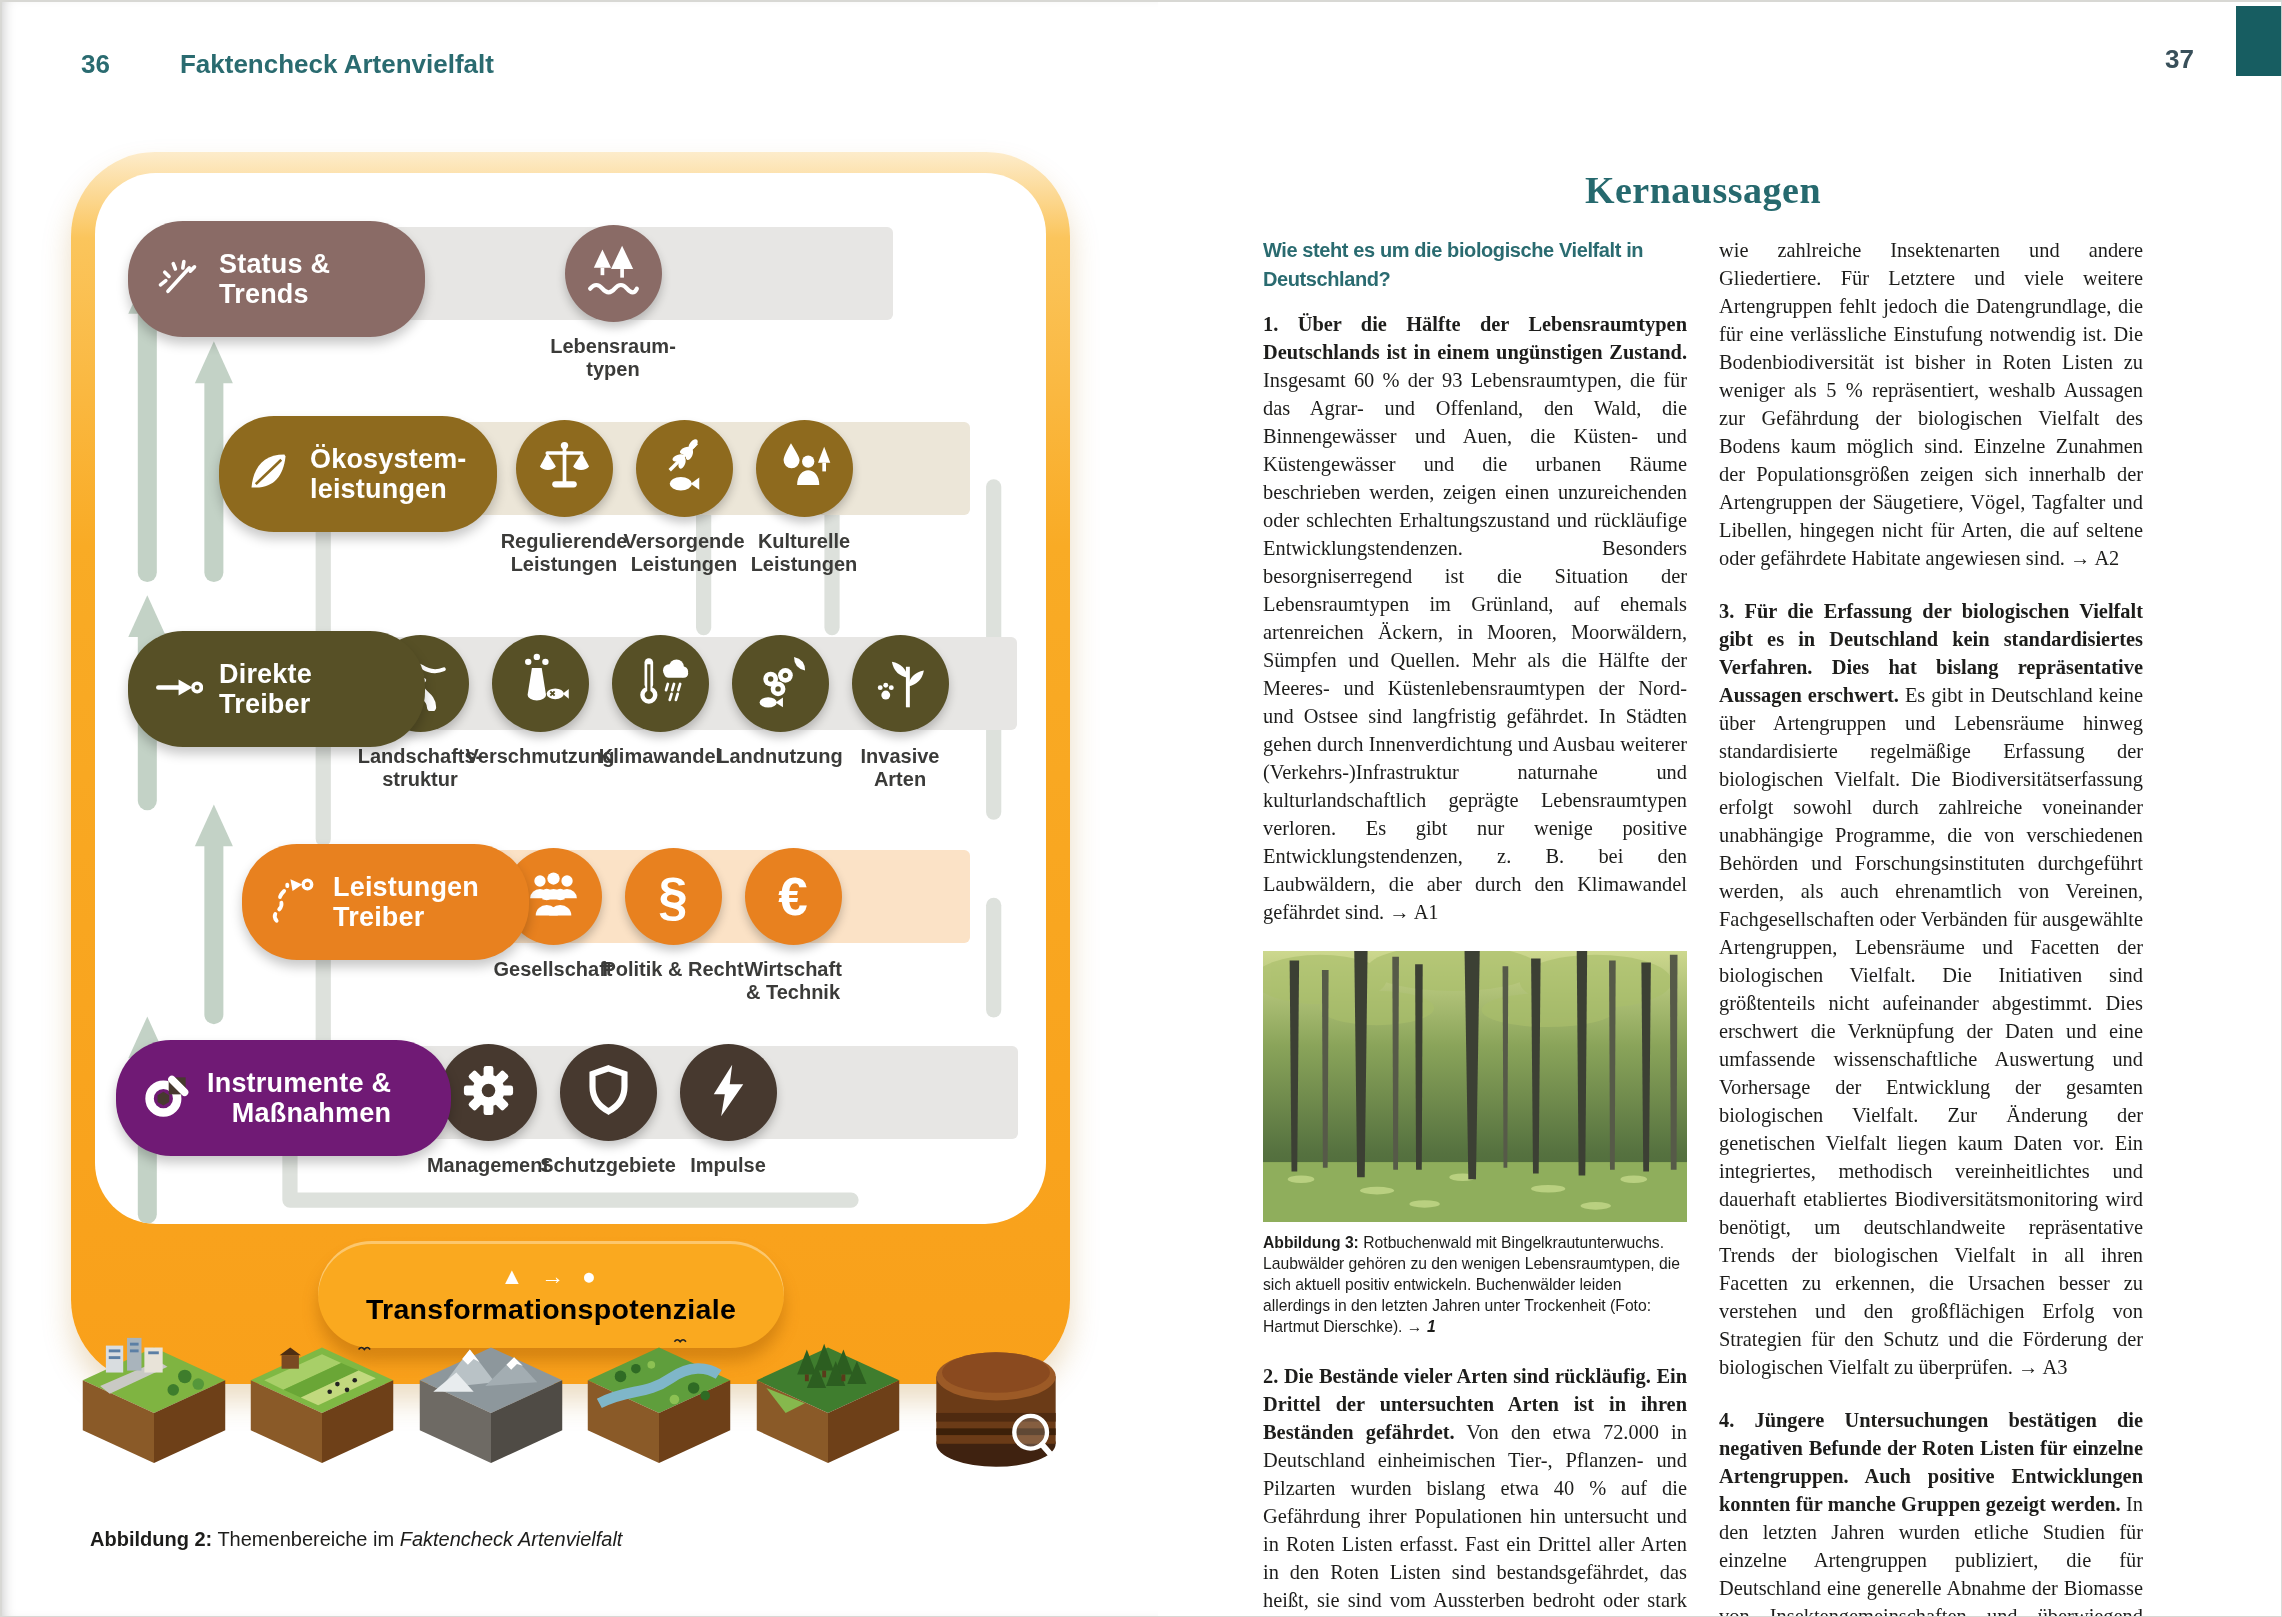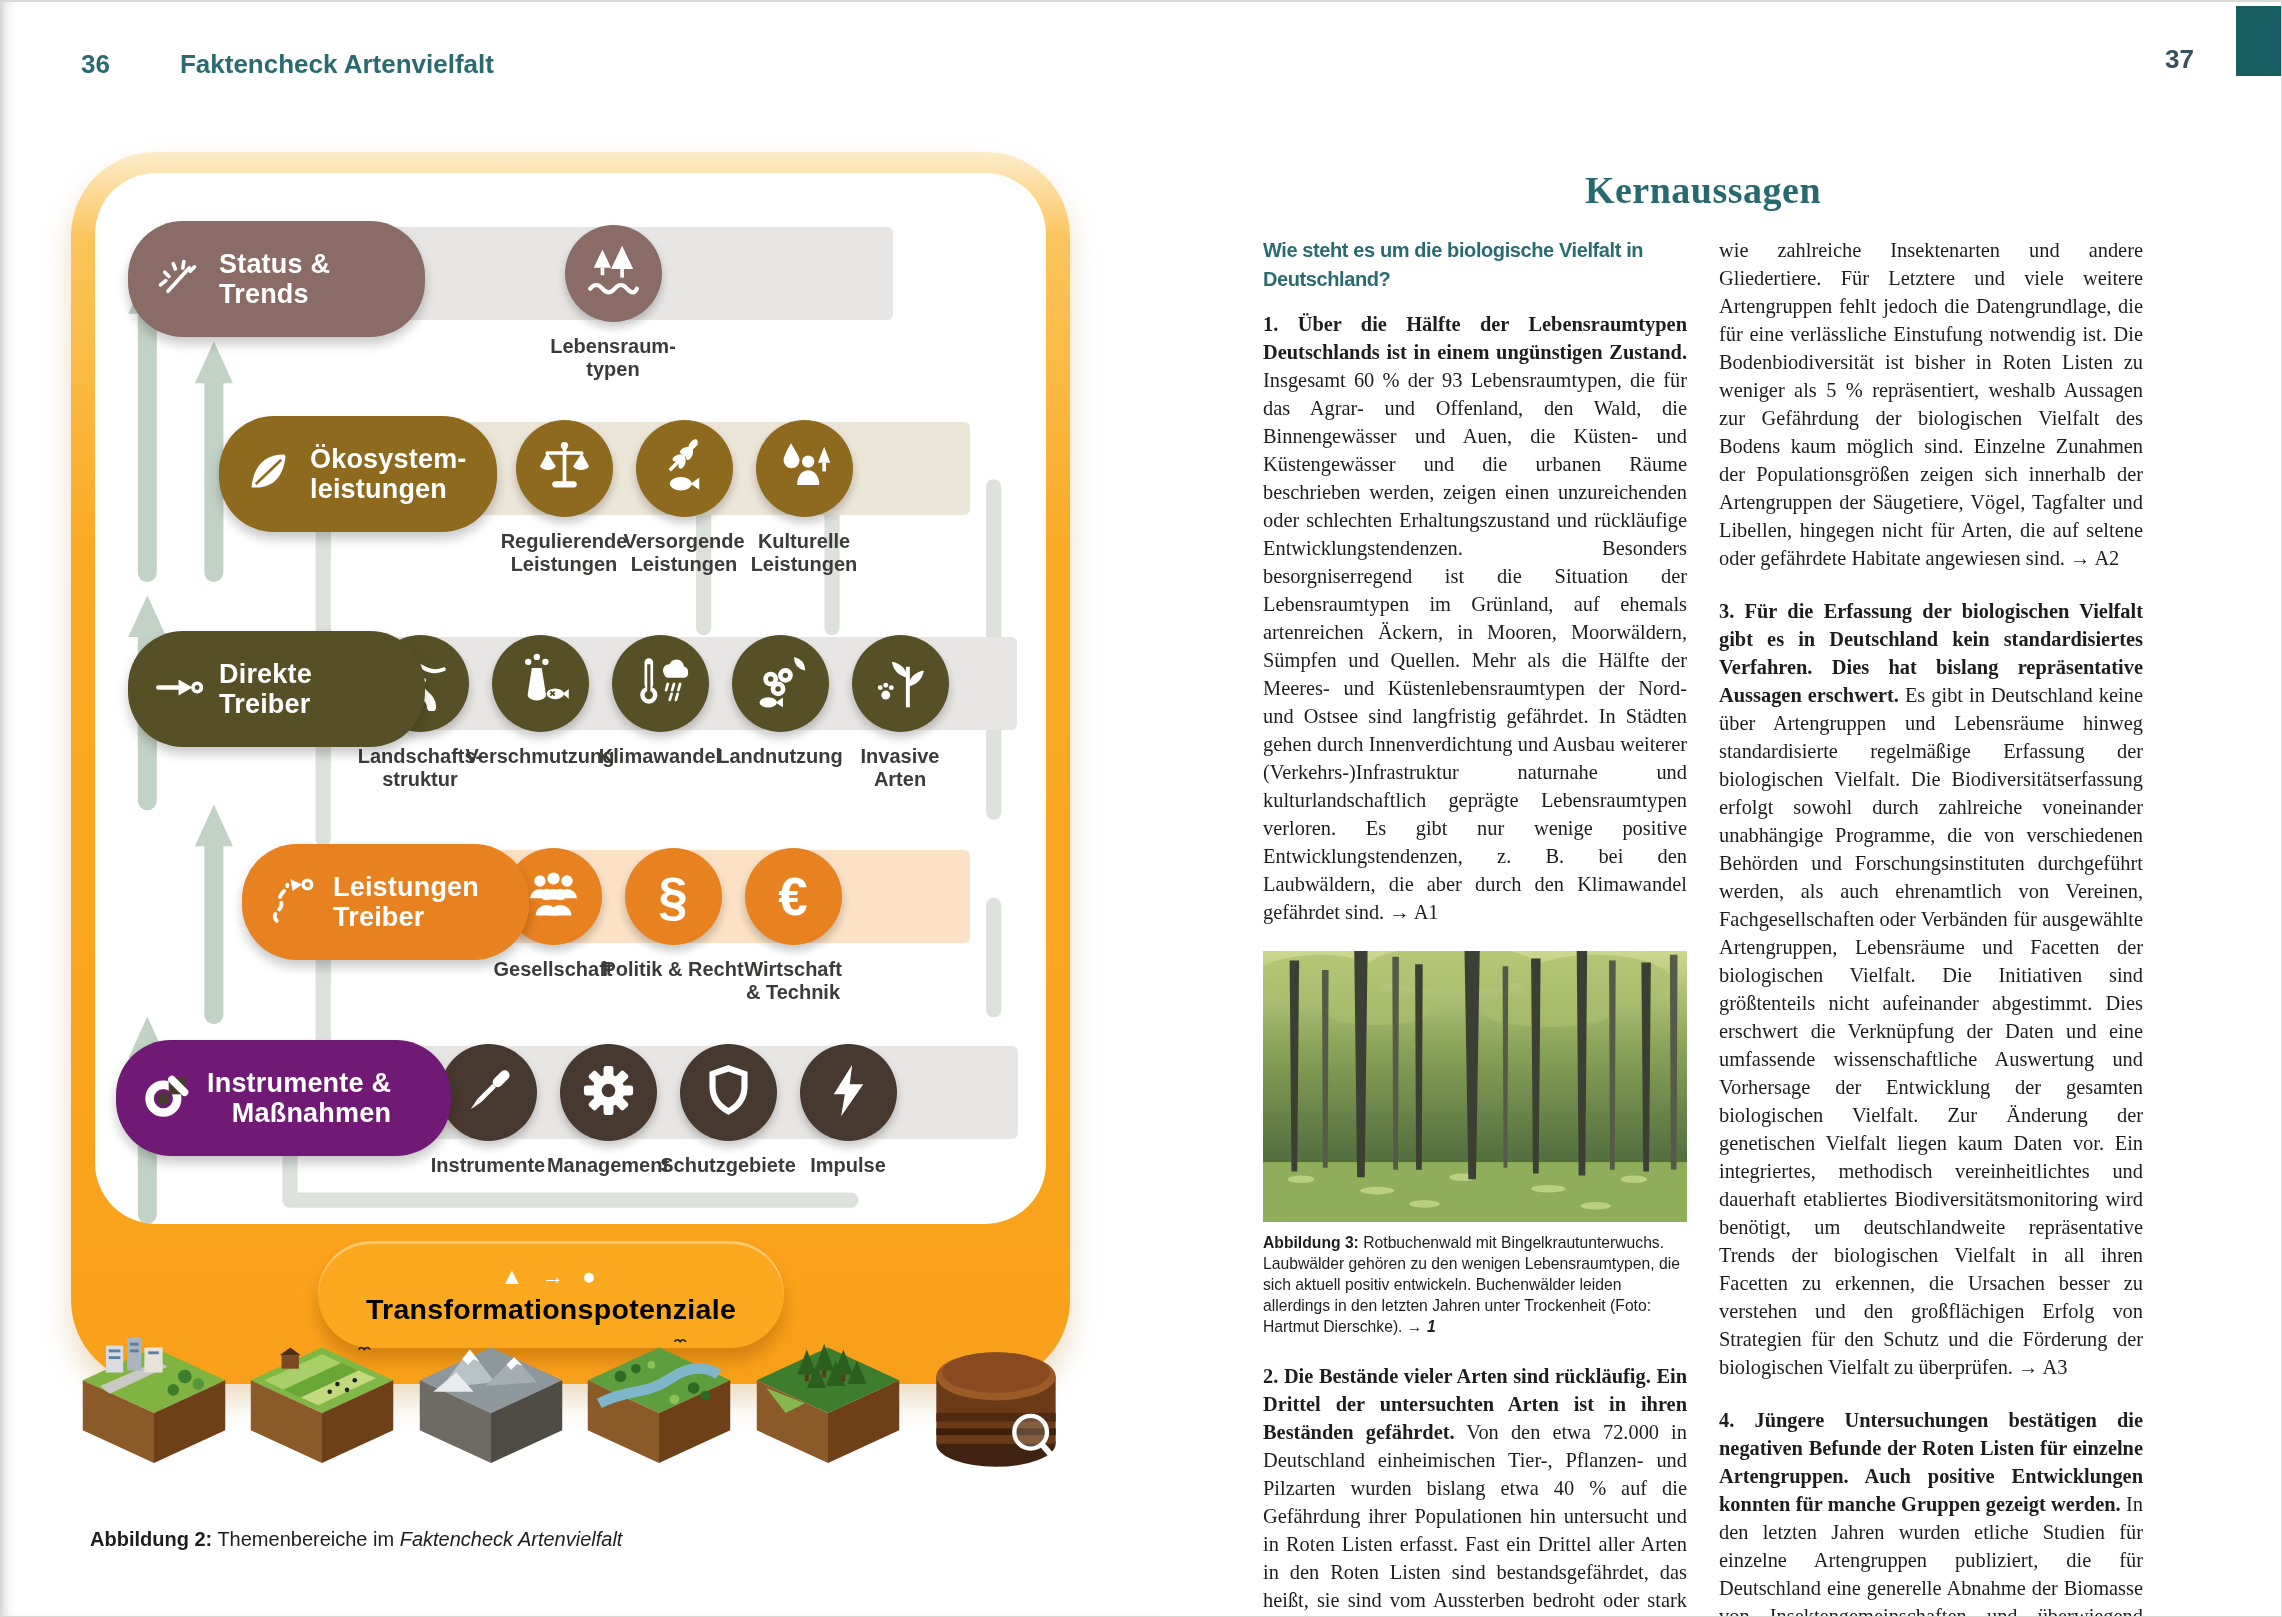--- a/index.html
+++ b/index.html
@@ -368,32 +368,20 @@
                       <circle cx="39" cy="9" r="4" fill="none" stroke="#fff" stroke-width="3.2"></circle>
                     </svg></span>
                 </span>
                 <span class="pill-label">Leistungen
 Treiber</span>
               </div>
             </div>
             <div class="row row-5">
               <div class="band" style="background: rgb(231, 230, 228);"></div>
               <div class="items">
-                <div class="item">
-                  <div class="circle" style="background: rgb(71, 57, 47); color: rgb(71, 57, 47);">
-                    <span><svg viewBox="0 0 48 48">
-                        <g transform="rotate(45 24 24)" fill="#fff">
-                          <rect x="20.5" y="2" width="8" height="16" rx="4"></rect>
-                          <rect x="22.5" y="18" width="4" height="17"></rect>
-                          <polygon points="22.5,35 26.5,35 24.5,45"></polygon>
-                        </g>
-                      </svg></span>
-                  </div>
-                  <div class="ilabel">Instrumente</div>
-                </div>
                 <div class="item">
                   <div class="circle" style="background: rgb(71, 57, 47); color: rgb(71, 57, 47);">
                     <span><svg viewBox="0 0 48 48">
                         <g fill="#fff">
                           <g transform="translate(24 24)">
                             <rect x="-4" y="-20" width="8" height="40" rx="2"></rect>
                             <rect x="-4" y="-20" width="8" height="40" rx="2" transform="rotate(45)"></rect>
                             <rect x="-4" y="-20" width="8" height="40" rx="2" transform="rotate(90)"></rect>
                             <rect x="-4" y="-20" width="8" height="40" rx="2" transform="rotate(135)"></rect>
                             <circle r="13"></circle>

